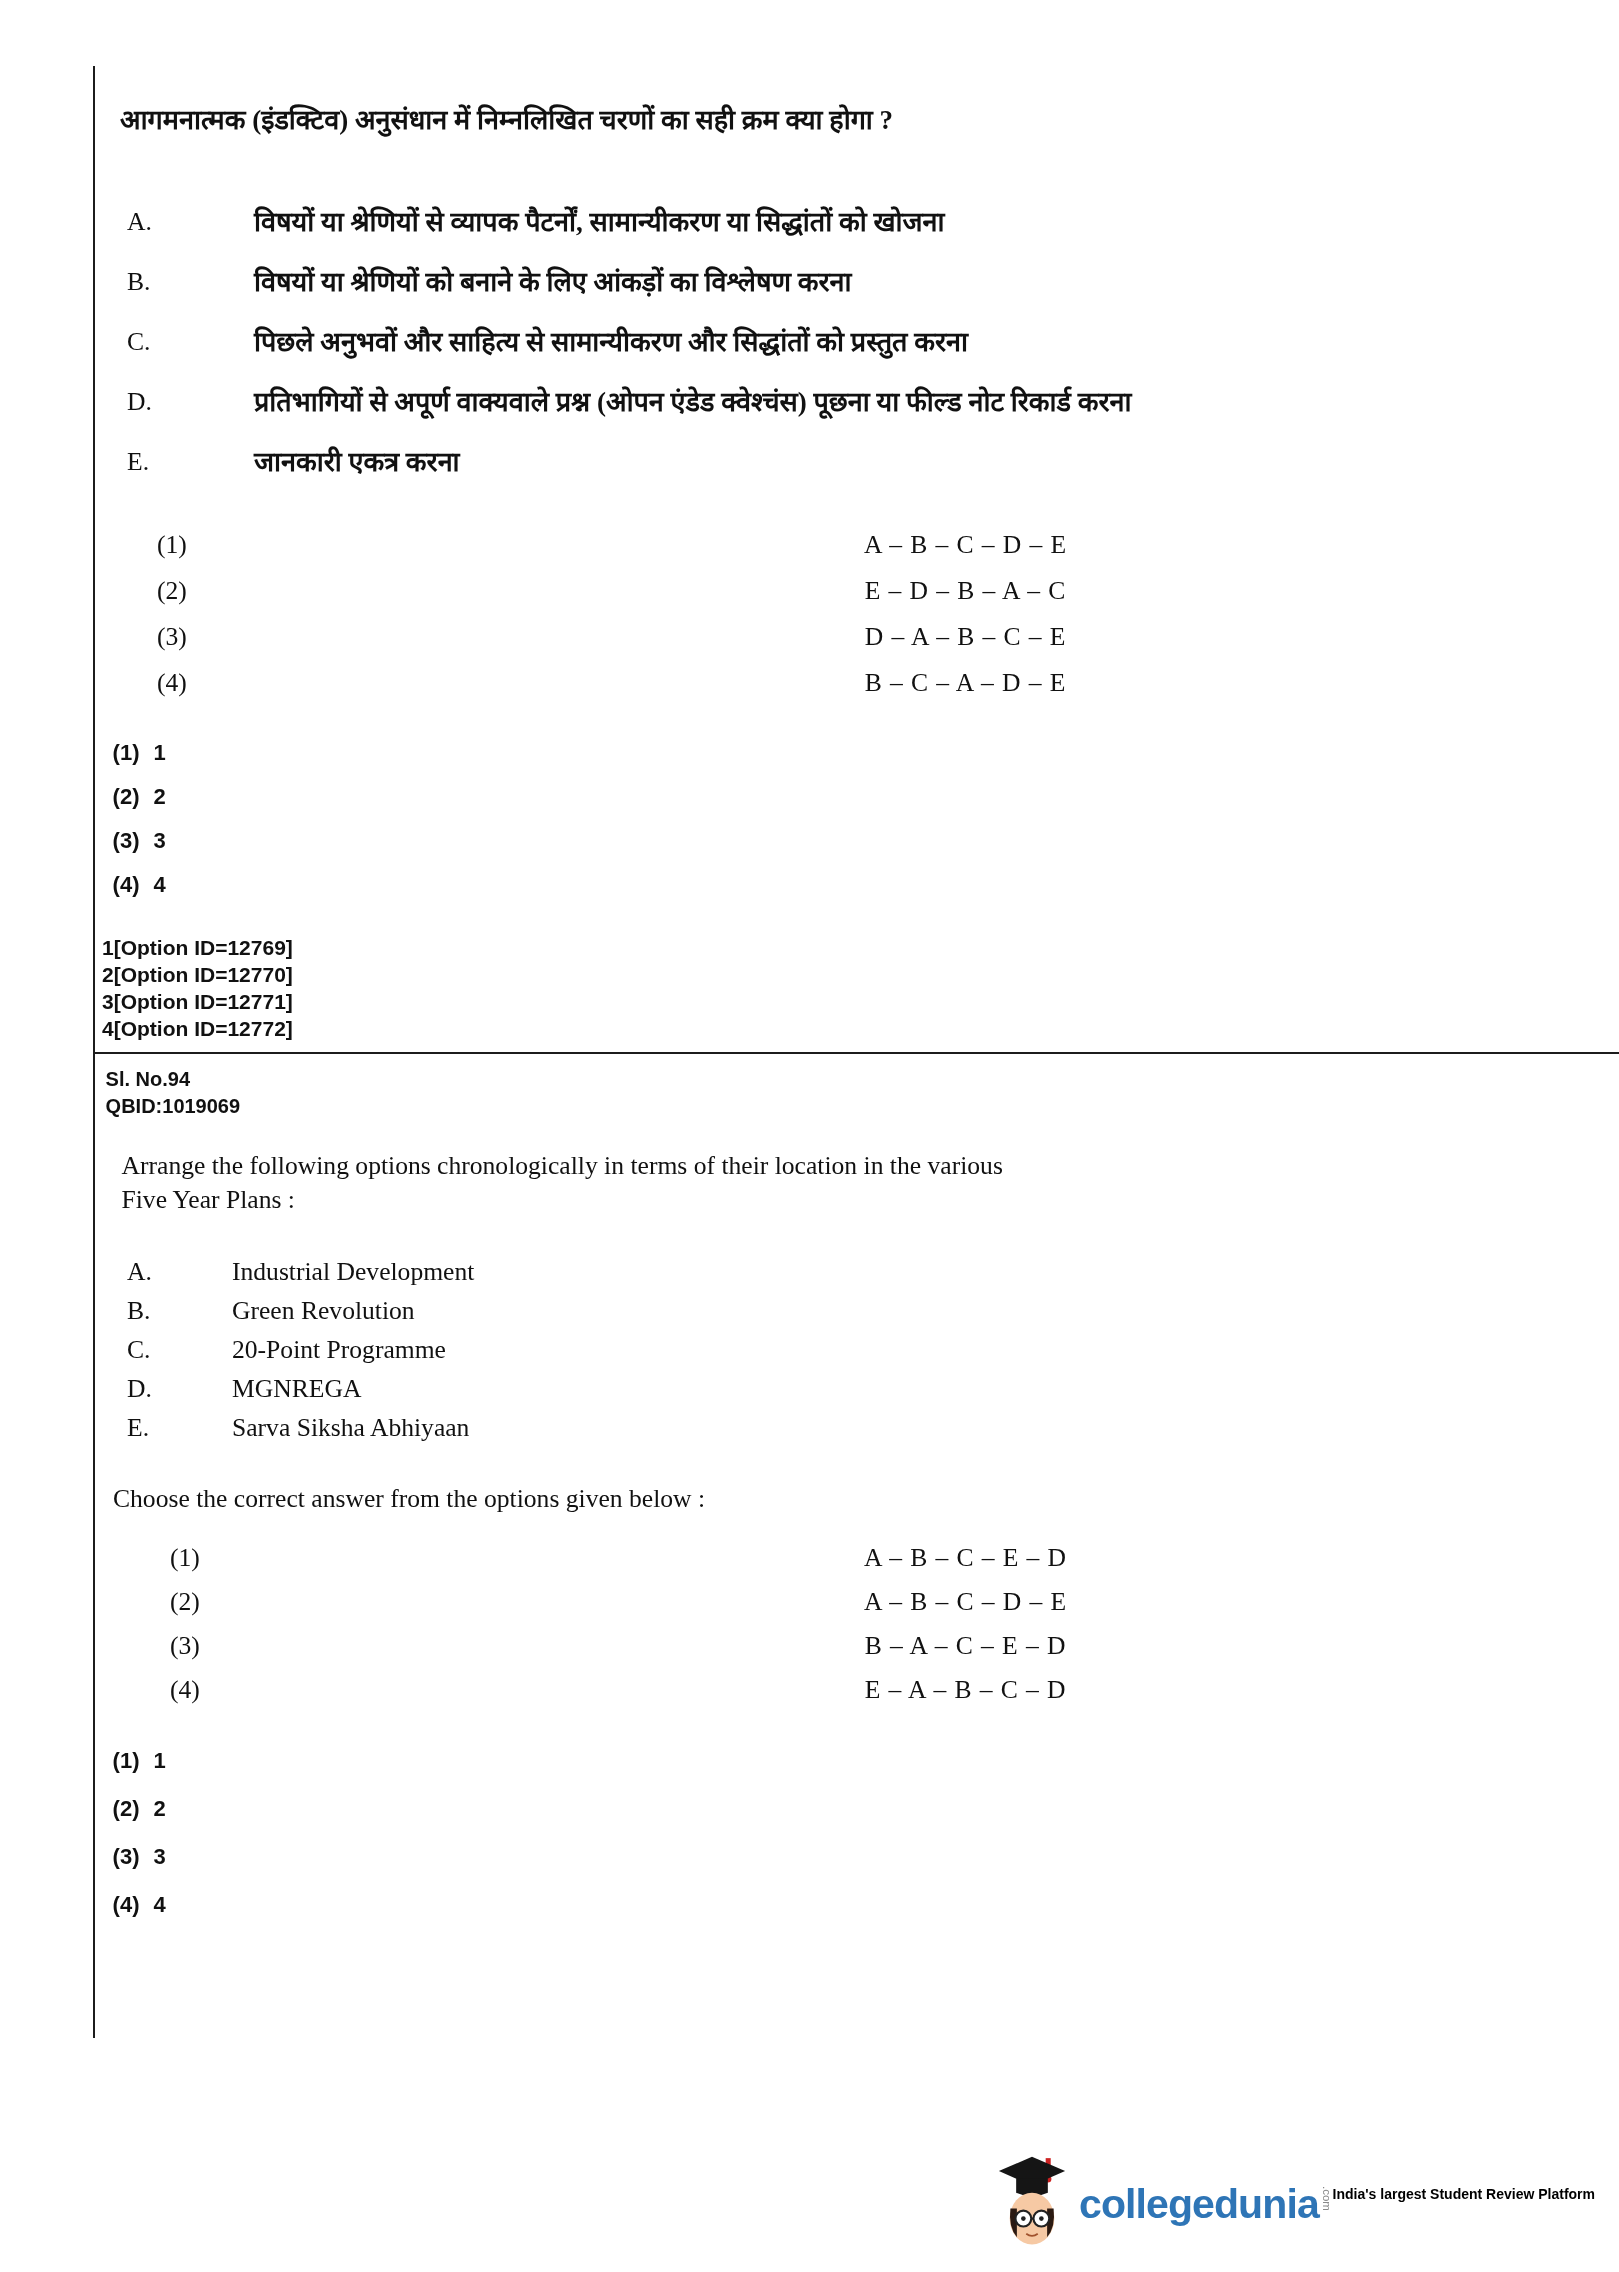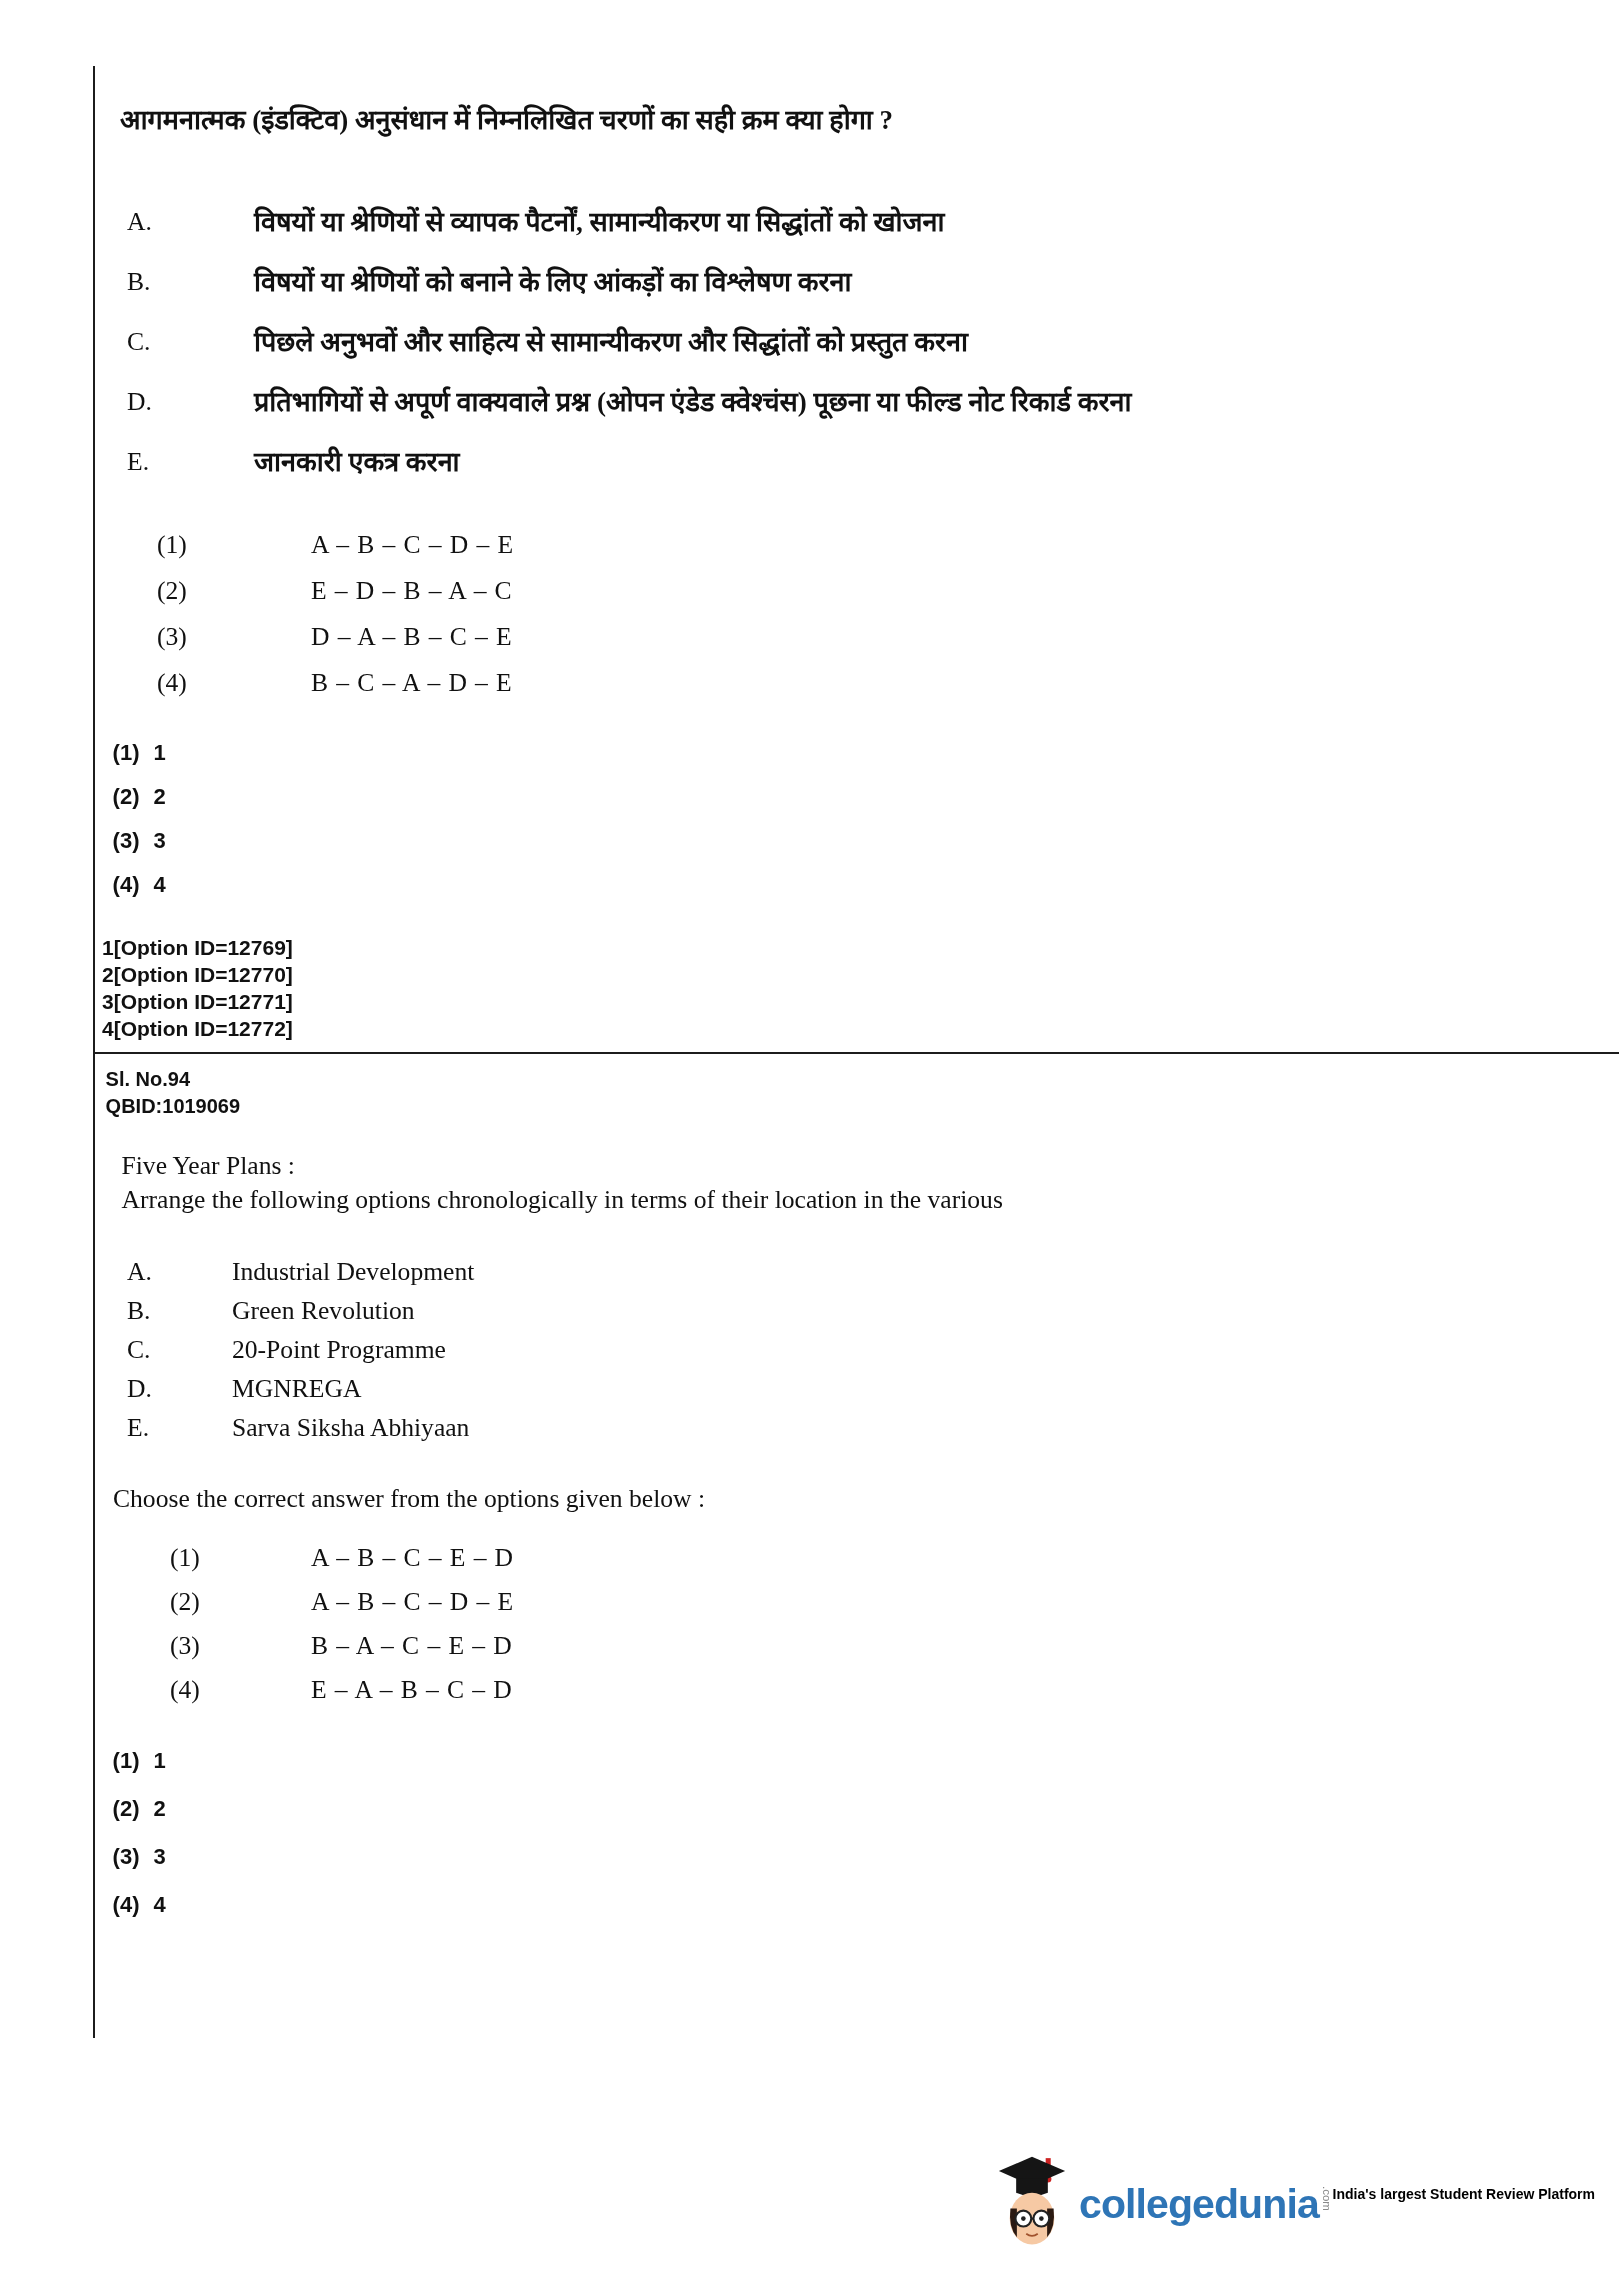--- a/index.html
+++ b/index.html
@@ -24,21 +24,21 @@
   .h-items { line-height:60px; }
   .h-item { display:flex; }
   .h-label { width:159px; padding-left:32px; flex:0 0 159px; font-size:25.6px; font-weight:400; font-family:"Liberation Serif",serif; }
   .h-text { flex:1; max-width:1103px; font-size:27px; }
   .choose-hindi { padding-left:25px; font-size:27px; line-height:41px; margin-top:41px; }
 
   
   .opt-rows { margin-top:30px; line-height:46px; font-size:25.6px; }
   .opt-row { display:flex; }
   .opt-num { width:216px; flex:0 0 216px; padding-left:62px; }
-  .opt-seq { flex:1; letter-spacing:0.9px; }
+  .opt-seq { flex:1; letter-spacing:0.9px;text-align:center; }
 
   
   .ans-rows { margin-top:25px; line-height:44px; font-family:"Liberation Sans","DejaVu Sans",sans-serif; font-weight:700; font-size:22px; }
   .ans-row { padding-left:17.6px; }
   .ans-val { margin-left:14px; }
 
   
   .optid-rows { margin-top:26.5px; line-height:27px; font-family:"Liberation Sans","DejaVu Sans",sans-serif; font-weight:700; font-size:21px; }
   .optid-rows div { padding-left:7px; }
   .q-hindi { padding-bottom:10.6px; }
@@ -143,22 +143,22 @@
 
   <div class="divider"></div>
 
   <section class="q-english">
     <div class="meta">
       <div>Sl. No.94</div>
       <div>QBID:1019069</div>
     </div>
 
     <div class="question">
+      <div>Arrange the following options chronologically in terms of their location in the various</div>
       <div>Five Year Plans :</div>
-      <div>Arrange the following options chronologically in terms of their location in the various</div>
     </div>
 
     <div class="e-items">
       <div class="e-item">
         <span class="e-label">A.</span>
         <span class="e-text">Industrial Development</span>
       </div>
       <div class="e-item">
         <span class="e-label">B.</span>
         <span class="e-text">Green Revolution</span>

